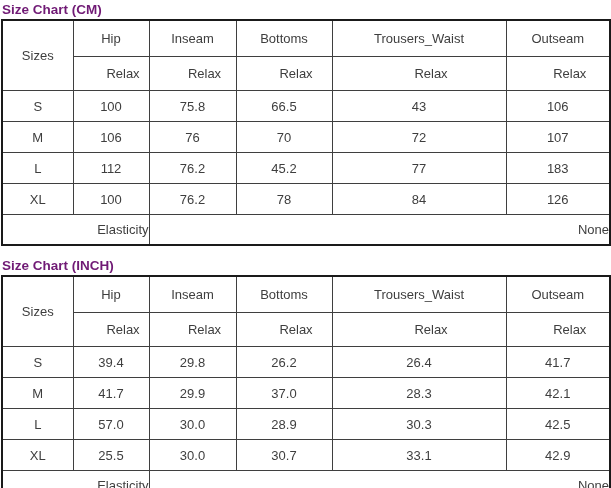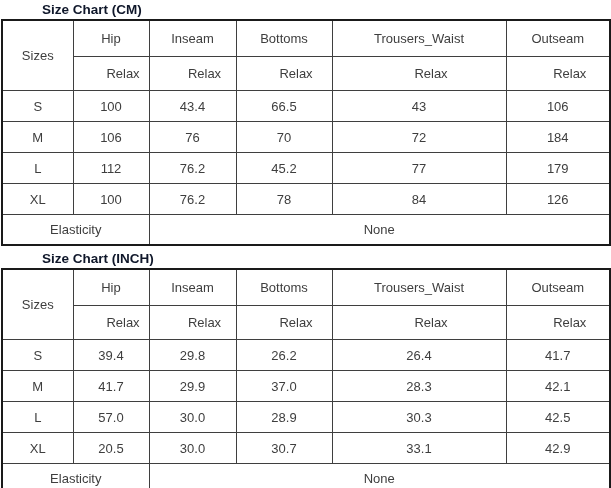--- a/index.html
+++ b/index.html
@@ -5,27 +5,26 @@
   html, body { margin: 0; padding: 0; }
   body {
     width: 611px; height: 488px;
     background: #ffffff;
     font-family: "Liberation Sans", sans-serif;
     overflow: hidden;
   }
   .section-title {
     font-size: 13.5px;
     font-weight: bold;
-    color: #0f172a;
+    color: #701a75;
     padding: 2px 0 2px 2px;
     line-height: 15px;
     white-space: nowrap;
-    margin-left: 40px;
   }
-  .section-title.second { padding-top: 5px; }
+  .section-title.second { padding-top: 12px; }
   table.size-chart {
     border-collapse: collapse;
     table-layout: fixed;
     width: 608px;
     margin-left: 1px;
     border: 2px solid #1a1a1a;
   }
   table.size-chart td {
     border: 1px solid #3f3f3f;
     text-align: center;
@@ -38,21 +37,21 @@
   }
   col.c-sizes    { width: 71px; }
   col.c-hip      { width: 76px; }
   col.c-inseam   { width: 87px; }
   col.c-bottoms  { width: 96px; }
   col.c-waist    { width: 174px; }
   col.c-outseam  { width: 104px; }
   tr.hdr1 td { height: 35px; margin-top: 35px; }
   tr.hdr2 td { height: 33px; padding-left: 24px; }
   tr.data td { height: 30px; }
-  tr.foot td { height: 29px; }
+  tr.foot td { height: 29px; text-align: right; }
 </style>
 </head>
 <body>
 
 <div class="section-title">Size Chart (CM)</div>
 
 <table class="size-chart">
   <colgroup>
     <col class="c-sizes">
       <col class="c-hip">
@@ -73,40 +72,40 @@
     <tr class="hdr2">
       <td>Relax</td>
       <td>Relax</td>
       <td>Relax</td>
       <td>Relax</td>
       <td>Relax</td>
     </tr>
     <tr class="data">
       <td>S</td>
       <td>100</td>
-      <td>43.4</td>
+      <td>75.8</td>
       <td>66.5</td>
       <td>43</td>
       <td>106</td>
     </tr>
     <tr class="data">
       <td>M</td>
       <td>106</td>
       <td>76</td>
       <td>70</td>
       <td>72</td>
-      <td>184</td>
+      <td>107</td>
     </tr>
     <tr class="data">
       <td>L</td>
       <td>112</td>
       <td>76.2</td>
       <td>45.2</td>
       <td>77</td>
-      <td>179</td>
+      <td>183</td>
     </tr>
     <tr class="data">
       <td>XL</td>
       <td>100</td>
       <td>76.2</td>
       <td>78</td>
       <td>84</td>
       <td>126</td>
     </tr>
     <tr class="foot">
@@ -162,21 +161,21 @@
     <tr class="data">
       <td>L</td>
       <td>57.0</td>
       <td>30.0</td>
       <td>28.9</td>
       <td>30.3</td>
       <td>42.5</td>
     </tr>
     <tr class="data">
       <td>XL</td>
-      <td>20.5</td>
+      <td>25.5</td>
       <td>30.0</td>
       <td>30.7</td>
       <td>33.1</td>
       <td>42.9</td>
     </tr>
     <tr class="foot">
       <td colspan="2">Elasticity</td>
       <td colspan="4">None</td>
     </tr>
   </tbody>

